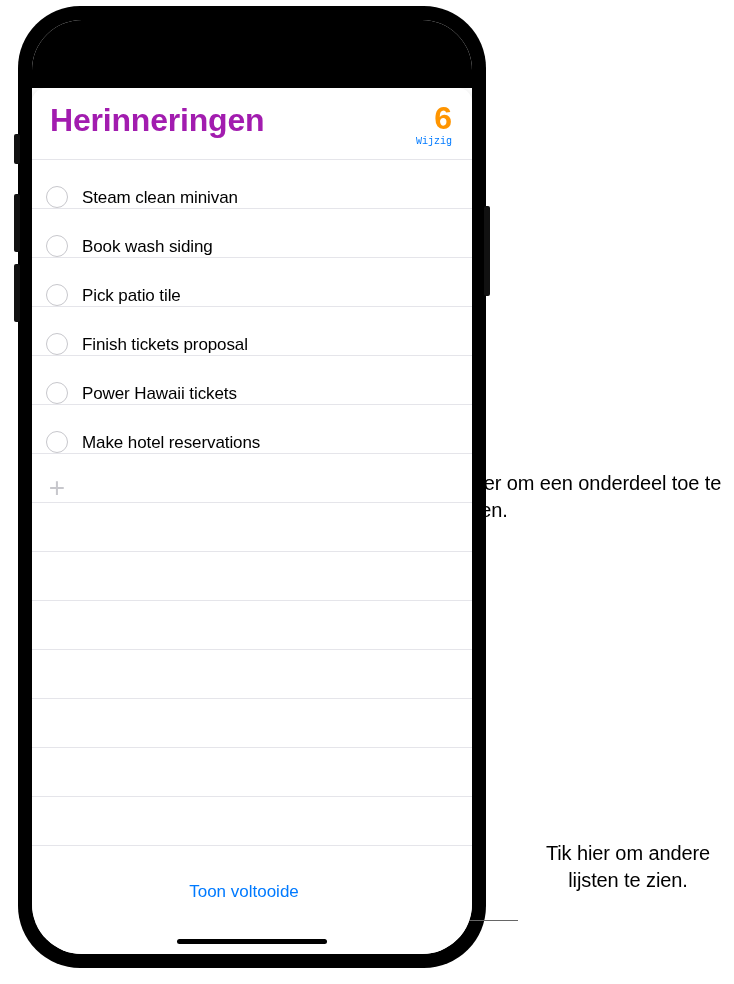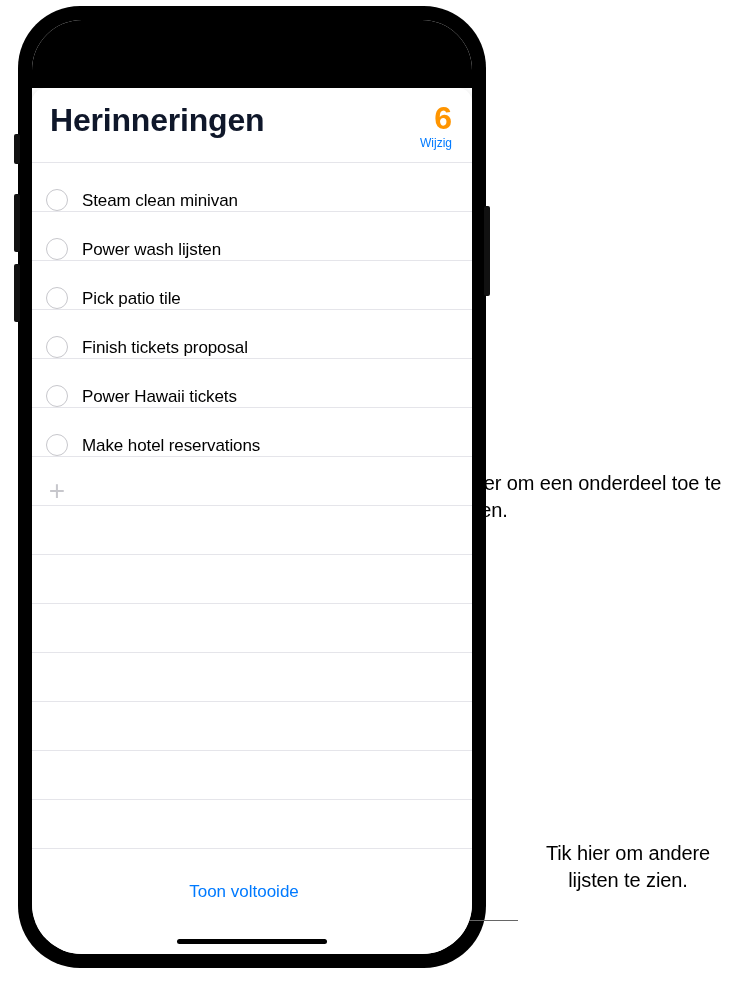--- a/index.html
+++ b/index.html
@@ -79,37 +79,38 @@
       border-radius: 14px 14px 0 0;
       box-shadow: 0 -1px 0 rgba(0,0,0,.1);
     }
 
     .card-header {
       display: flex;
       justify-content: space-between;
       padding: 14px 20px 4px 18px;
     }
     .title {
-      color: #0f172a;
+      color: #a21caf;
       font-size: 32px;
       font-weight: 700;
       letter-spacing: -.2px;
     }
     .header-right { text-align: right; }
     .count {
       color: #ff9500;
       font-size: 32px;
       font-weight: 700;
       line-height: 1;
     }
     .edit-link {
       color: #007aff;
-      font-size: 12px;
+      font-size: 10px;
       display: block;
       margin-top: 2px;
+      font-family: Liberation Mono, monospace;
     }
 
     .list {
       margin-top: 8px;
       border-top: 1px solid #e5e5ea;
       background:
         linear-gradient(#fff, #fff);
     }
     .row, .empty-row {
       display: flex;
@@ -267,21 +268,21 @@
         </div>
       </div>
 
       <div class="list">
         <div class="row">
           <span class="radio"></span>
           <span class="row-label">Steam clean minivan</span>
         </div>
         <div class="row">
           <span class="radio"></span>
-          <span class="row-label">Power wash lijsten</span>
+          <span class="row-label">Book wash siding</span>
         </div>
         <div class="row">
           <span class="radio"></span>
           <span class="row-label">Pick patio tile</span>
         </div>
         <div class="row">
           <span class="radio"></span>
           <span class="row-label">Finish tickets proposal</span>
         </div>
         <div class="row">

